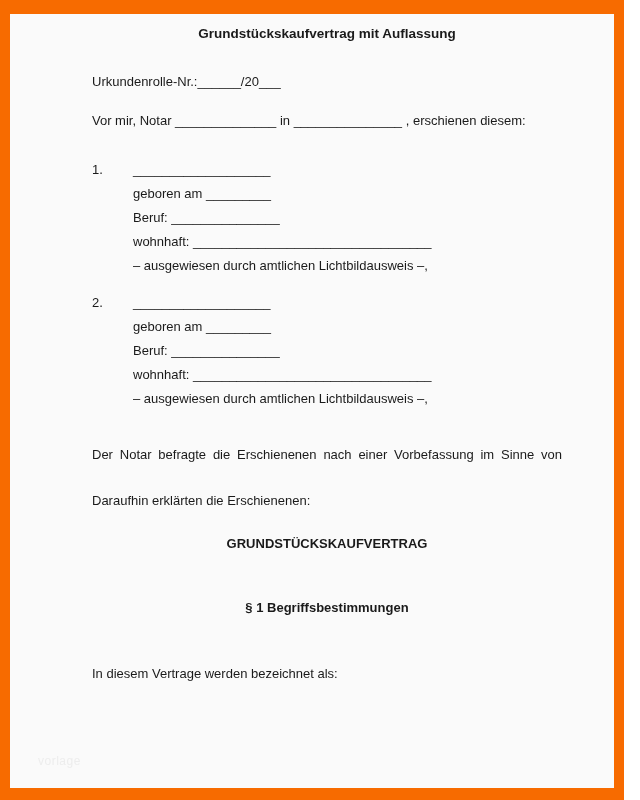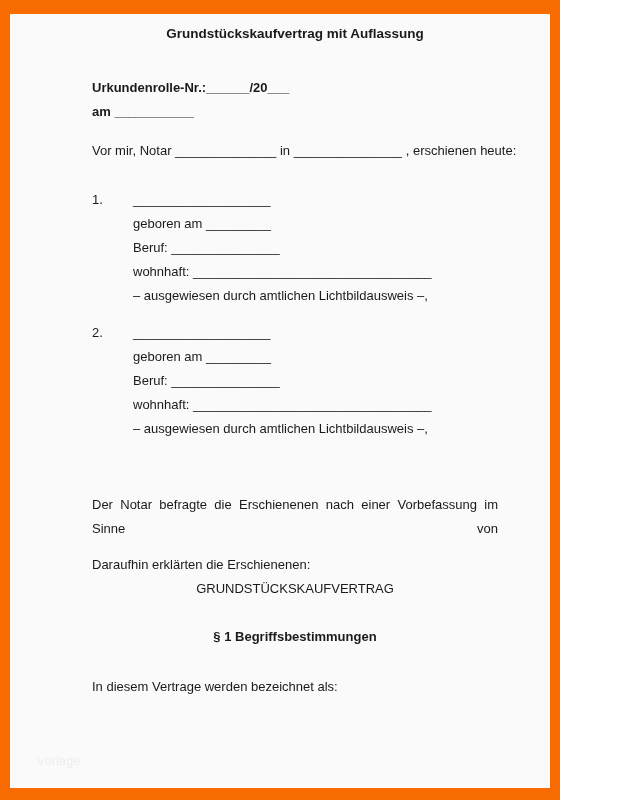--- a/index.html
+++ b/index.html
@@ -2,21 +2,21 @@
 <html><head>
 <meta charset="utf-8">
 <style>
   html, body {
     margin: 0;
     padding: 0;
     background: #ffffff;
   }
   .page {
     position: relative;
-    width: 560px;
+    width: 624px;
     height: 800px;
     box-sizing: border-box;
     background: #fafafa;
     border-style: solid;
     border-color: #f76b00;
     border-width: 14px 10px 12px 10px;
     overflow: hidden;
     font-family: "Liberation Sans", "DejaVu Sans", sans-serif;
     color: #1a1a1a;
   }
@@ -30,79 +30,79 @@
     font-size: 13px;
     line-height: 24px;
     white-space: nowrap;
   }
   .doc-title {
     text-align: center;
     font-weight: bold;
     font-size: 13.5px;
     line-height: 24px;
   }
-  .deed-block { margin-top: 30px; font-weight: bold; }
+  .deed-block { margin-top: 24px; }
   .notary-line { margin-top: 15px; }
   .person {
     position: relative;
     padding-left: 41px;
     margin-top: 25px;
   }
   .person + .person { margin-top: 13px; }
   .person-number {
     position: absolute;
     left: 0;
     top: 0;
     font-size: 13px;
     line-height: 24px;
   }
-  .paragraph { margin-top: 52px; }
+  .paragraph { margin-top: 32px; }
   .paragraph .justified {
     text-align: justify;
     text-align-last: justify;
     white-space: normal;
   }
-  .declaration-block { margin-top: 12px; }
+  .declaration-block { margin-top: 22px; }
   .contract-heading {
-    text-align: center;
-    font-weight: normal;
-    font-size: 13px;
-    line-height: 24px;
-  }
-  .section-heading {
-    margin-top: 24px;
+    margin-top: 19px;
     text-align: center;
     font-weight: bold;
     font-size: 13px;
     line-height: 24px;
   }
-  .closing-line { margin-top: 26px; }
+  .section-heading {
+    margin-top: 40px;
+    text-align: center;
+    font-weight: bold;
+    font-size: 13px;
+    line-height: 24px;
+  }
+  .closing-line { margin-top: 42px; }
   .watermark {
     position: absolute;
     left: 28px;
     top: 740px;
     font-size: 12px;
     color: #ededed;
     letter-spacing: 0.5px;
   }
 </style>
 </head>
 <body>
 
 <div class="page">
   <div class="content">
 
     <div class="doc-title">Grundstückskaufvertrag mit Auflassung</div>
 
     <div class="deed-block">
       <div class="line">Urkundenrolle-Nr.:______/20___</div>
-      <div class="line">am ___________</div>
     </div>
 
-    <div class="line notary-line">Vor mir, Notar ______________ in _______________ , erschienen heute:</div>
+    <div class="line notary-line">Vor mir, Notar ______________ in _______________ , erschienen diesem:</div>
 
     <div class="person">
       <span class="person-number">1.</span>
       <div class="line">___________________</div>
       <div class="line">geboren am _________</div>
       <div class="line">Beruf: _______________</div>
       <div class="line">wohnhaft: _________________________________</div>
       <div class="line">– ausgewiesen durch amtlichen Lichtbildausweis –,</div>
     </div>
 

